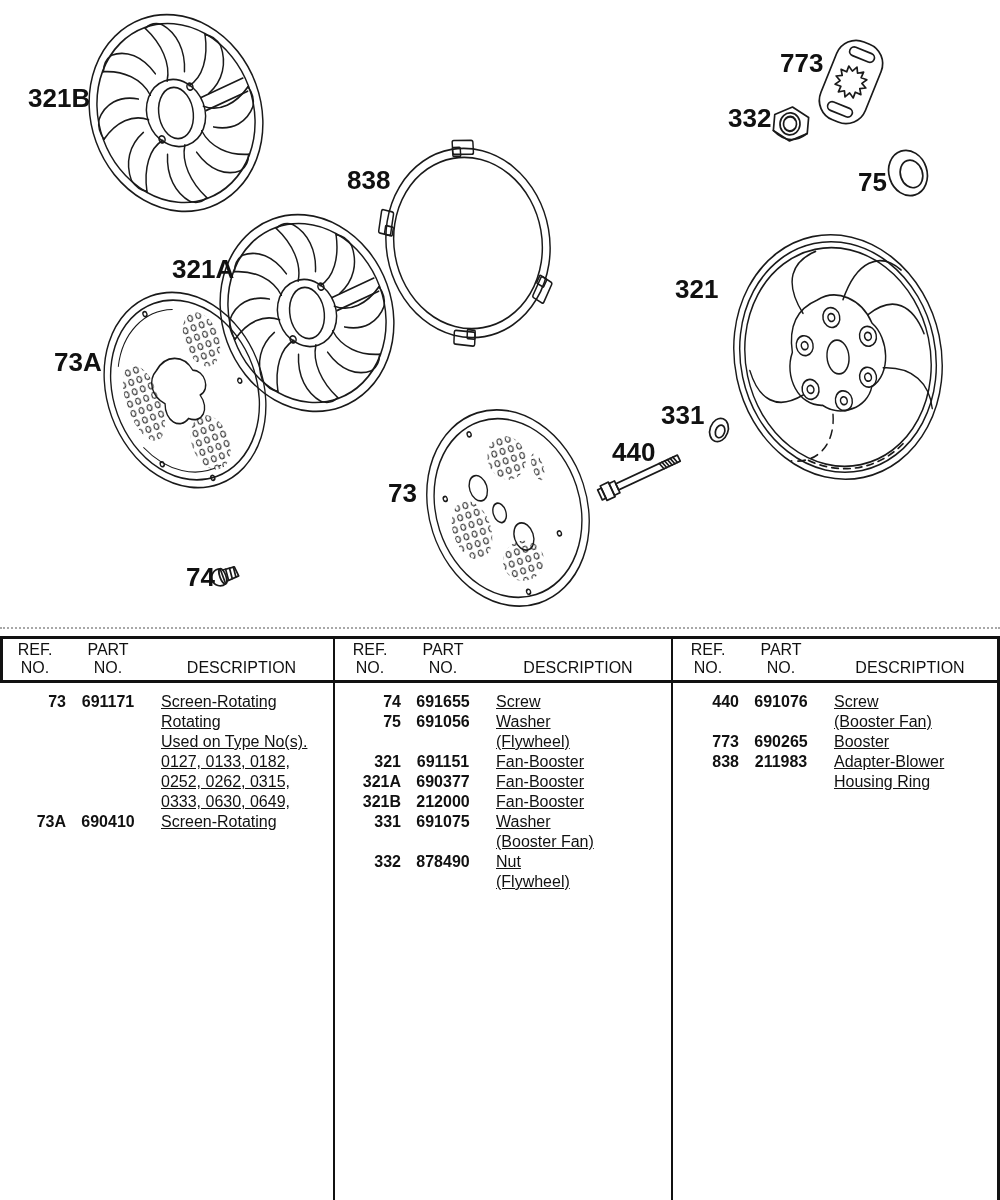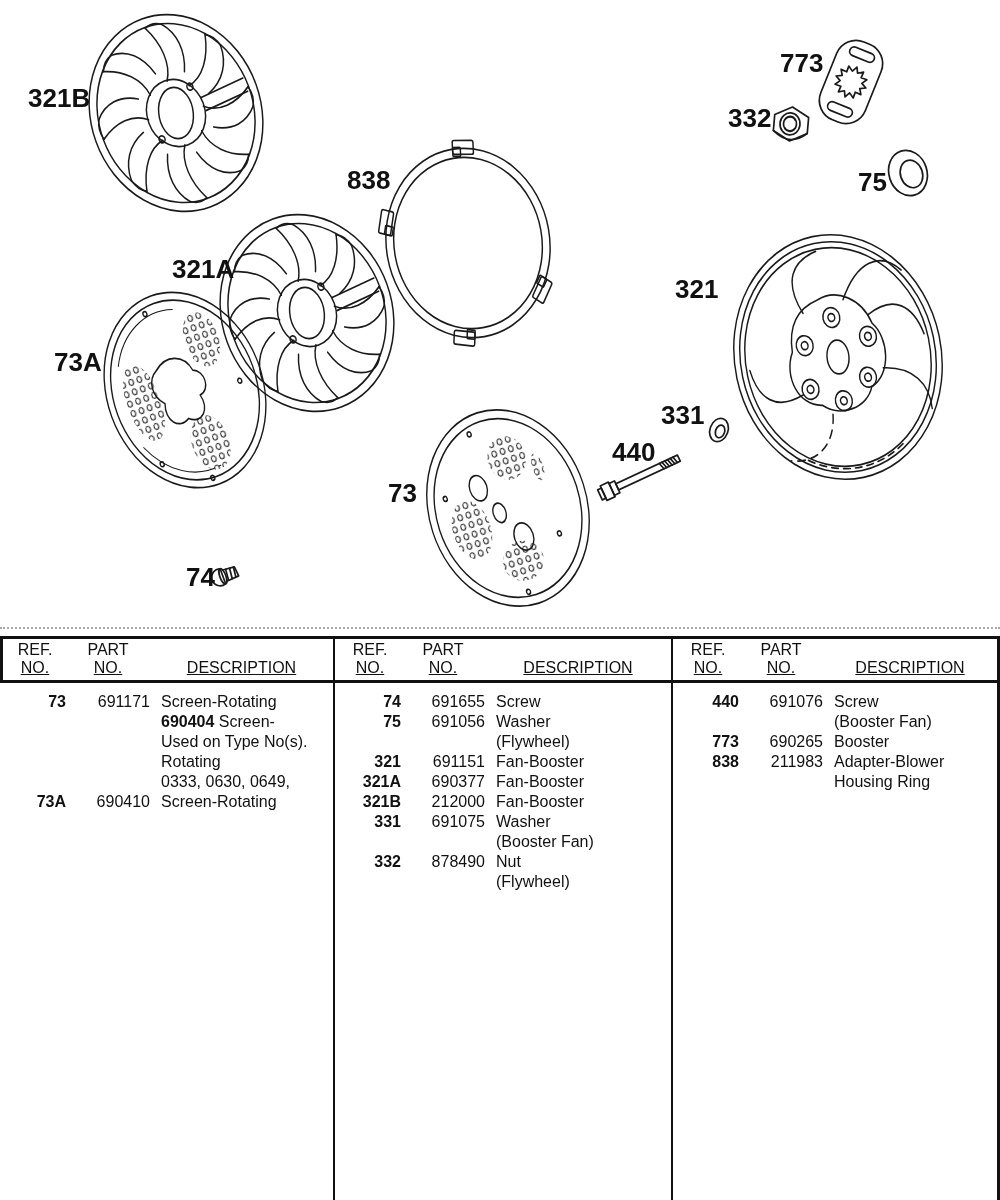--- a/index.html
+++ b/index.html
@@ -18,27 +18,27 @@
   .leftedge{position:absolute;left:0;top:0;width:3px;height:47px;background:#111;}
   .rightedge{position:absolute;right:0;top:0;width:3px;height:564px;background:#111;}
   .vdiv1{position:absolute;left:333px;top:0;width:2px;height:564px;background:#111;}
   .vdiv2{position:absolute;left:671px;top:0;width:2px;height:564px;background:#111;}
   .tcol{position:absolute;top:0;height:564px;}
   .tcol.c0{left:4px;width:329px;}
   .tcol.c1{left:339px;width:332px;}
   .tcol.c2{left:677px;width:320px;}
   .thead{position:absolute;top:5px;left:0;right:0;display:grid;grid-template-columns:62px 84px 1fr;line-height:18px;}
   .thead .hc{text-align:center;}
-  .thead .h2{margin-top:0;text-decoration:underline;}
+  .thead .h2{margin-top:0;}
   .rows{position:absolute;top:56px;left:0;right:0;}
   .trow{display:grid;grid-template-columns:62px 84px 1fr;line-height:20px;}
   .cell{white-space:pre;}
   .cell.ref{text-align:right;font-weight:bold;}
-  .cell.part{text-align:right;font-weight:normal;}
-  .cell.desc{padding-left:11px;}
+  .cell.part{text-align:center;font-weight:bold;}
+  .cell.desc{padding-left:11px;text-decoration:underline;}
   .cell.desc b{font-weight:bold;}
   .cell.desc.b{font-weight:bold;}
 </style>
 </head>
 <body>
 
 <div class="canvas">
 
   <svg class="diagram" viewBox="0 0 1000 636" width="1000" height="636" xmlns="http://www.w3.org/2000/svg">
     <defs>
@@ -266,31 +266,36 @@
       </div>
       <div class="rows">
           <div class="trow">
             <span class="cell ref">73</span>
             <span class="cell part">691171</span>
             <span class="cell desc">Screen-Rotating</span>
           </div>
           <div class="trow">
             <span class="cell ref"></span>
             <span class="cell part"></span>
-            <span class="cell desc"><b>690404</b> Screen-</span>
+            <span class="cell desc">Rotating</span>
           </div>
           <div class="trow">
             <span class="cell ref"></span>
             <span class="cell part"></span>
             <span class="cell desc">Used on Type No(s).</span>
           </div>
           <div class="trow">
             <span class="cell ref"></span>
             <span class="cell part"></span>
-            <span class="cell desc">Rotating</span>
+            <span class="cell desc">0127, 0133, 0182,</span>
+          </div>
+          <div class="trow">
+            <span class="cell ref"></span>
+            <span class="cell part"></span>
+            <span class="cell desc">0252, 0262, 0315,</span>
           </div>
           <div class="trow">
             <span class="cell ref"></span>
             <span class="cell part"></span>
             <span class="cell desc">0333, 0630, 0649,</span>
           </div>
           <div class="trow">
             <span class="cell ref">73A</span>
             <span class="cell part">690410</span>
             <span class="cell desc">Screen-Rotating</span>

